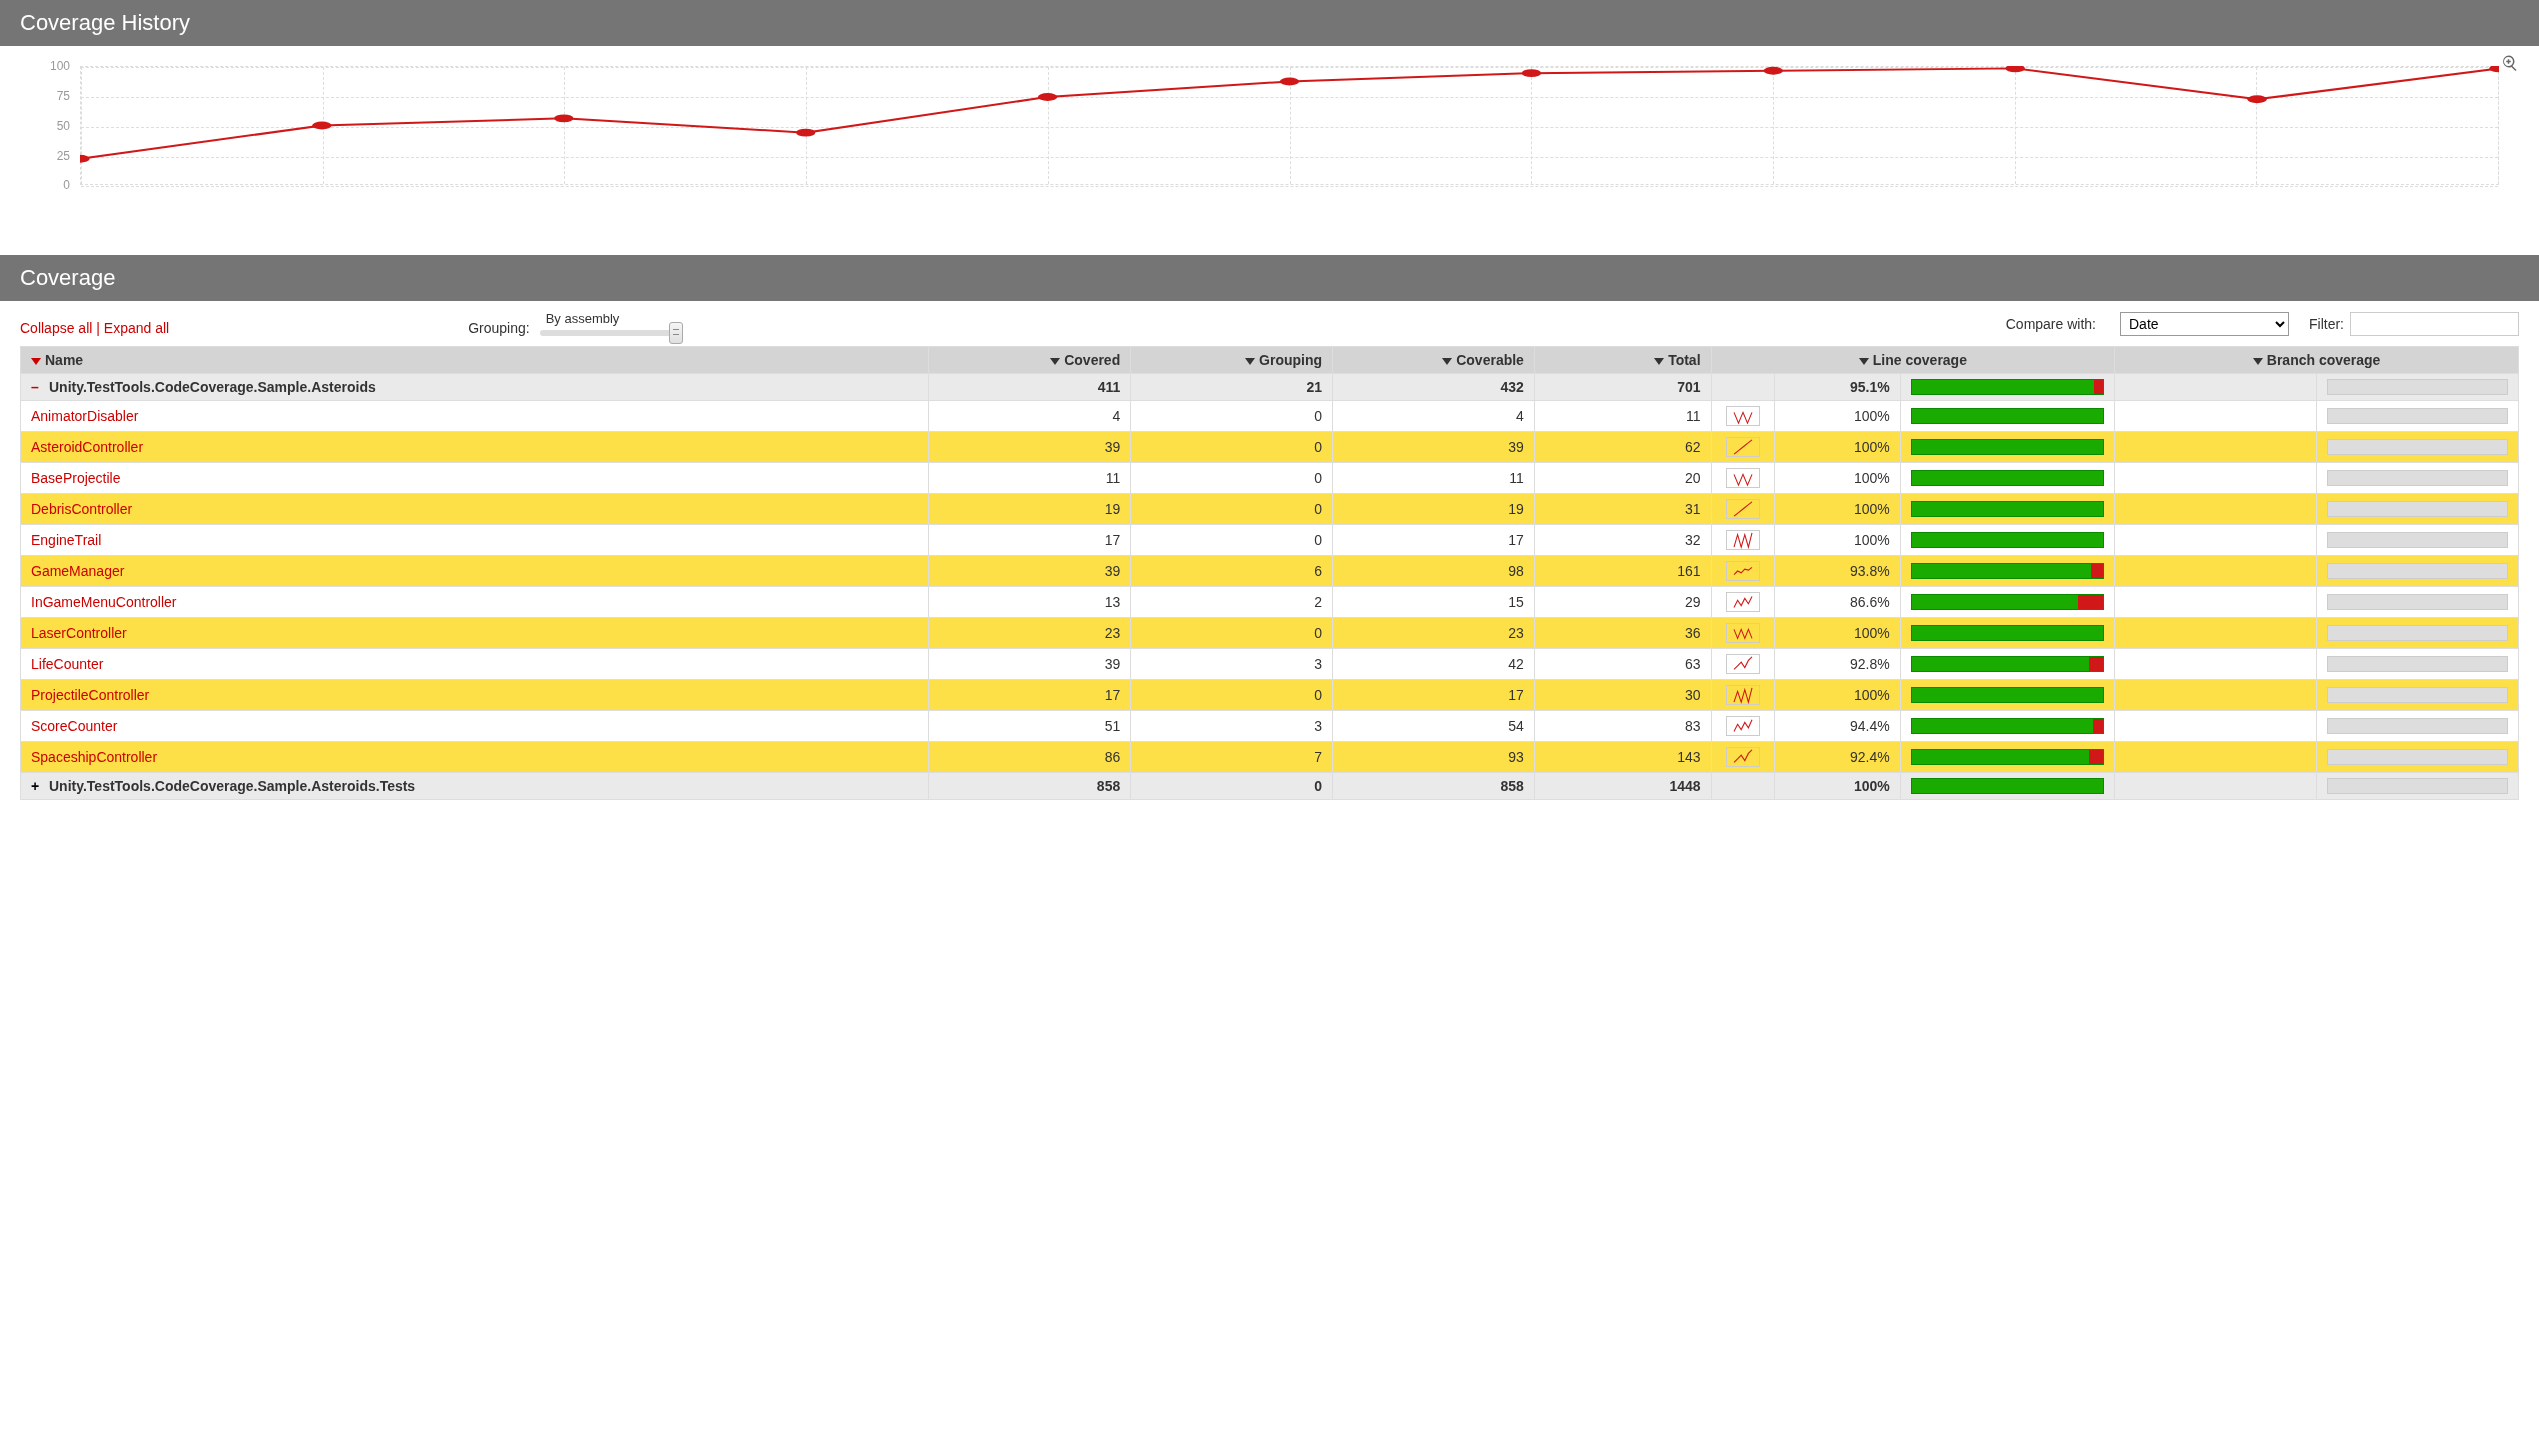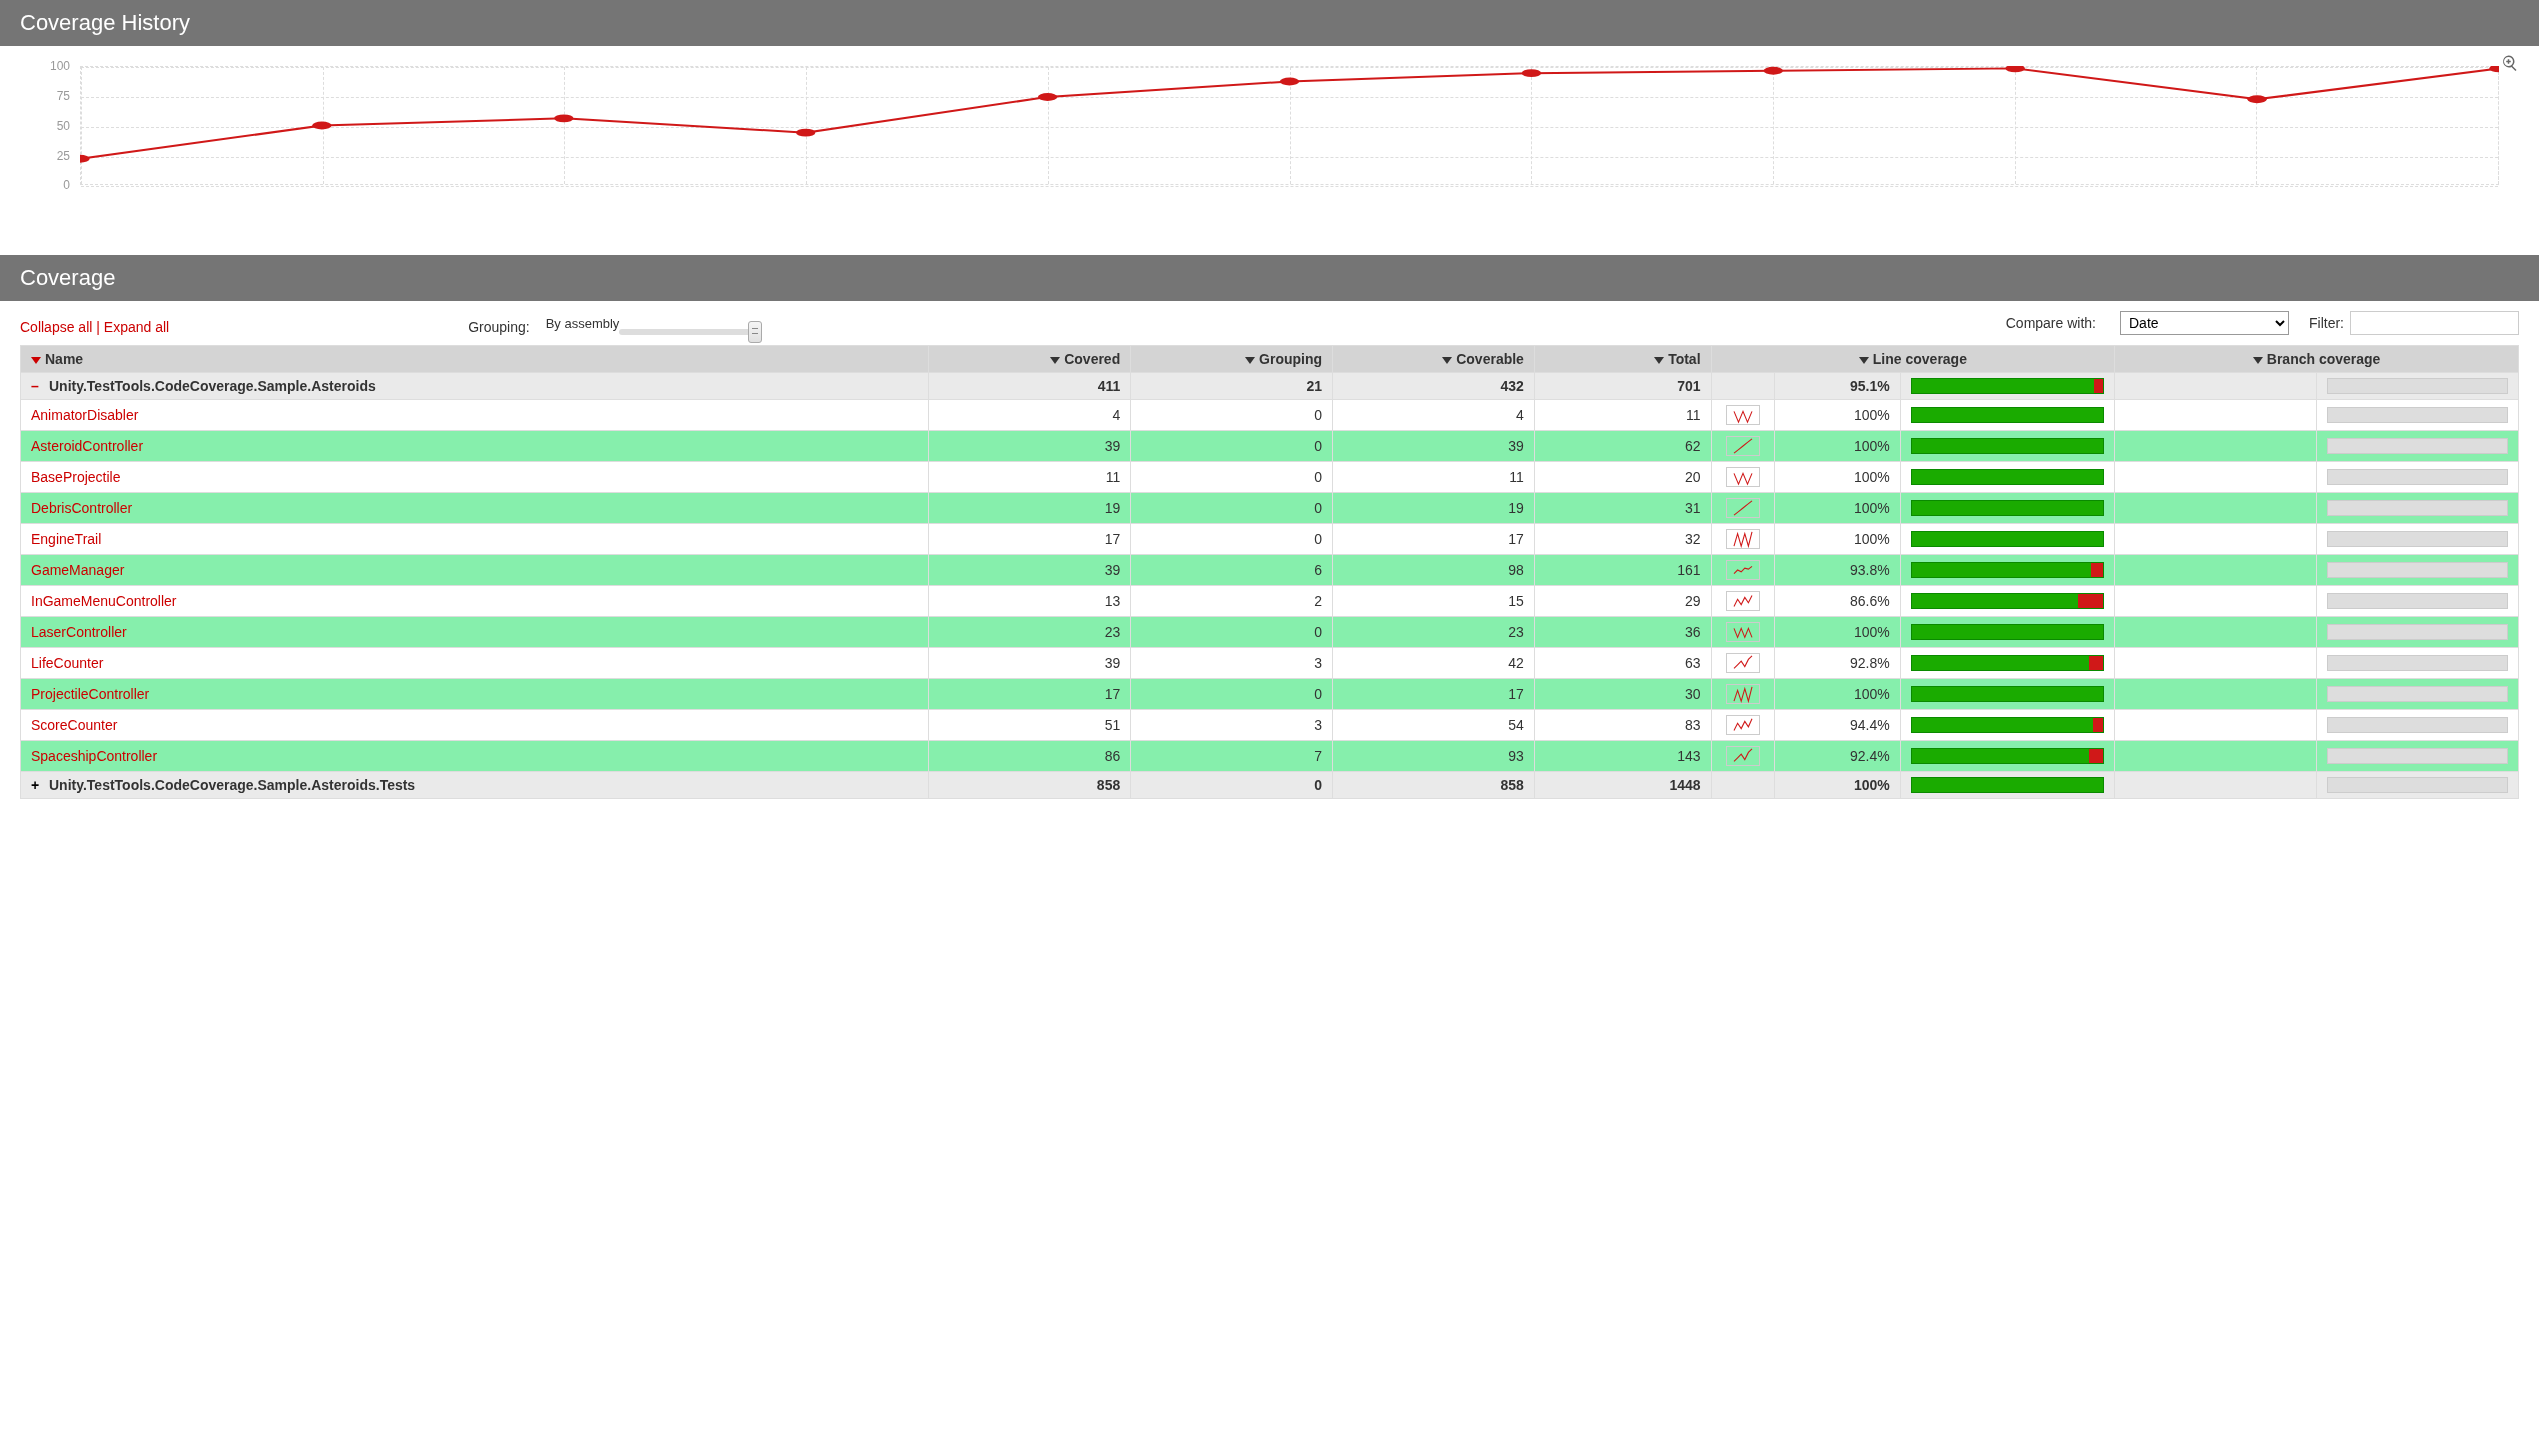--- a/index.html
+++ b/index.html
@@ -16,21 +16,21 @@
 .grid-line-v { position: absolute; top: 0; bottom: 0; border-left: 1px dashed #ddd; }
 .chart-svg { position: absolute; left: 0; top: 0; width: 100%; height: 119px; }
 .controls-row { display: flex; align-items: flex-end; padding: 10px 20px; gap: 20px; }
 .controls-left { flex: 0 0 auto; }
 .controls-center { flex: 1; display: flex; align-items: flex-end; justify-content: flex-start; gap: 10px; margin-left: 279px; }
 .controls-compare { display: flex; align-items: center; gap: 24px; margin-left: 119px; }
 .controls-filter { display: flex; align-items: center; gap: 6px; margin-left: auto; }
 .link-red { color: #c00; text-decoration: none; cursor: pointer; }
 .separator { color: #c00; }
 .grouping-label { font-size: 14px; color: #333; }
-.slider-wrap { display: flex; flex-direction: row; align-items: flex-end; }
+.slider-wrap { display: flex; flex-direction: column; align-items: flex-start; }
 .slider-label-top { font-size: 13px; color: #333; margin-bottom: 4px; margin-left: 6px; }
 .slider-track { width: 139px; height: 6px; background: #ddd; border-radius: 3px; position: relative; }
 .slider-handle { position: absolute; width: 14px; height: 22px; background: linear-gradient(#f5f5f5,#e0e0e0); border: 1px solid #aaa; border-radius: 3px; top: -8px; right: -4px; cursor: pointer; }
 .slider-handle::before, .slider-handle::after { content: ""; position: absolute; left: 3px; right: 3px; top: 6px; border-top: 1px solid #888; }
 .slider-handle::after { top: 11px; }
 select { font-size: 14px; padding: 2px 4px; border: 1px solid #999; background: #fff; min-width: 169px; }
 input[type=text] { font-size: 14px; padding: 3px 6px; border: 1px solid #ccc; width: 169px; }
 table { width: calc(100% - 40px); margin: 0 20px; border-collapse: collapse; table-layout: fixed; }
 th, td { padding: 5px 10px; border: 1px solid #ddd; text-align: right; white-space: nowrap; overflow: hidden; }
 th { background: #d4d4d4; font-weight: bold; cursor: pointer; }
@@ -39,21 +39,21 @@
 .col-num { width: 8%; }
 .col-total { width: 7%; }
 .col-spark { width: 2.5%; padding: 2px; }
 .col-pct { width: 5%; }
 .col-bar { width: 8.5%; padding: 3px 6px; }
 .col-branch-pct { width: 8%; }
 .col-branch-bar { width: 8%; padding: 3px 6px; }
 .caret { display: inline-block; width: 0; height: 0; border-left: 5px solid transparent; border-right: 5px solid transparent; border-top: 7px solid #333; margin-right: 4px; vertical-align: middle; }
 .caret-red { border-top-color: #c00; }
 tr.assembly-row td { background: #eaeaea; font-weight: bold; }
-tr.alt td { background: #86efac; }
+tr.alt td { background: #fde047; }
 .expand-icon { display: inline-block; width: 12px; font-weight: bold; color: #c00; margin-right: 6px; }
 .expand-icon-black { color: #000; }
 .class-link { color: #c00; text-decoration: none; }
 .sparkline { width: 34px; height: 20px; border: 1px solid #ccc; display: block; margin: 0 auto; }
 .cov-bar { height: 16px; width: 100%; background: #1aab00; position: relative; border: 1px solid #0a8a00; }
 .cov-bar-red { position: absolute; right: 0; top: 0; bottom: 0; background: #d01818; }
 .branch-bar { height: 16px; width: 100%; background: #ddd; border: 1px solid #ccc; }
 </style>
 </head>
 <body>

